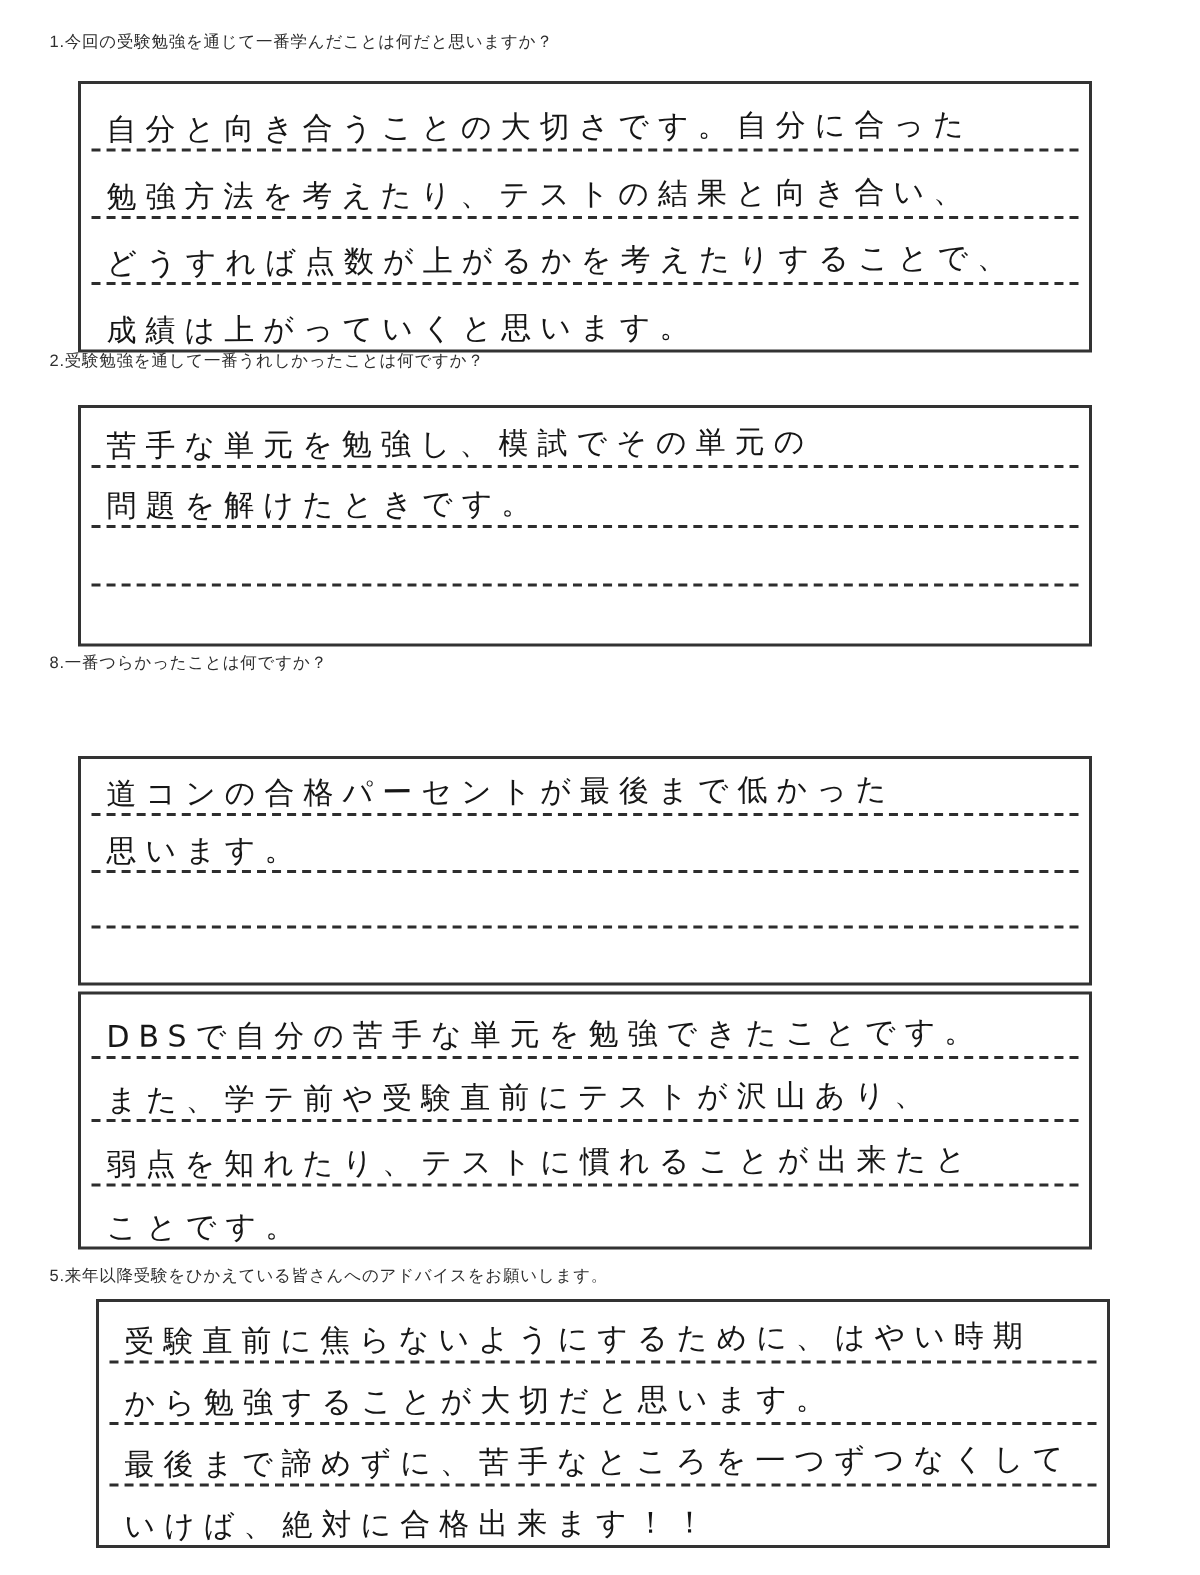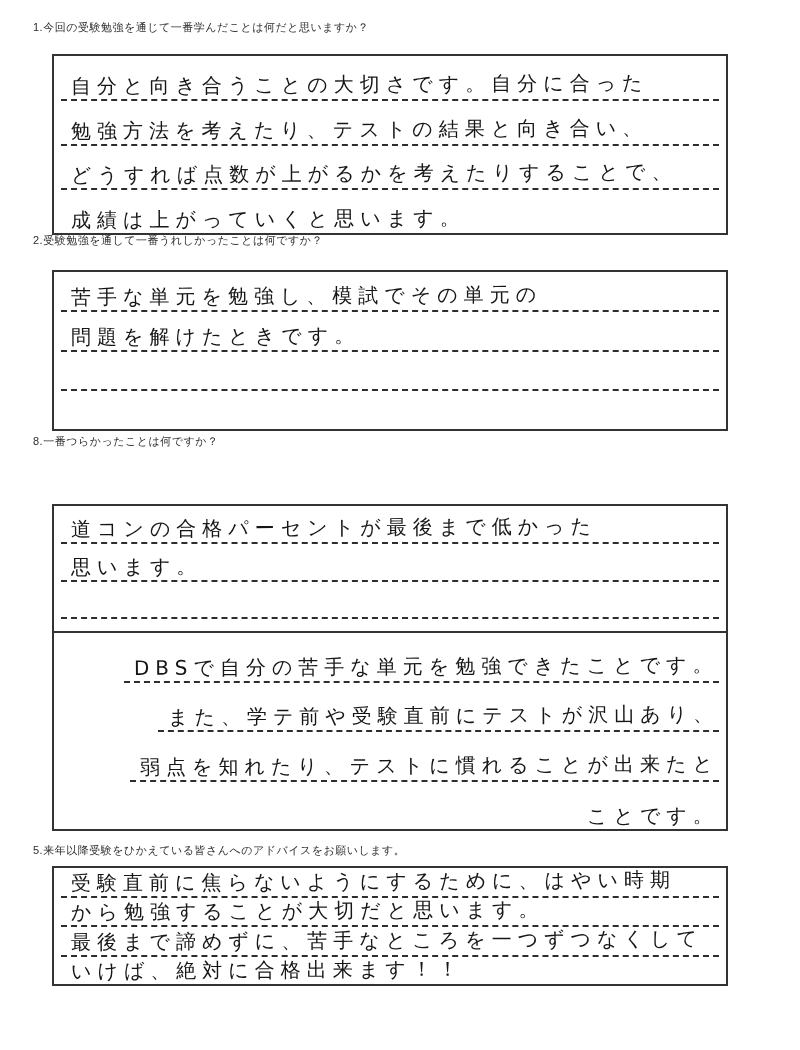--- a/index.html
+++ b/index.html
@@ -58,22 +58,22 @@
   }
   
   .lbl-1 { top: 20px; }
   .lbl-2 { top: 233px; }
   .lbl-3 { top: 434px; }
   .lbl-4 { top: 634px; }
   .lbl-5 { top: 843px; }
   .box-1 { top: 54px;  height: 181px; }
   .box-2 { top: 270px; height: 161px; }
   .box-3 { top: 458px; height: 153px; margin-top: 46px; }
-  .box-4 { top: 631px; height: 200px; align-items: flex-end; }
-  .box-5 { top: 866px; height: 120px; }
+  .box-4 { top: 661px; height: 172px; }
+  .box-5 { top: 866px; height: 166px; margin-left: 12px; }
 </style>
 </head>
 <body>
 
 <div class="page">
 
   <div class="q-label lbl-1">1.今回の受験勉強を通じて一番学んだことは何だと思いますか？</div>
   <div class="answer-box box-1">
     <div class="ans-line">
         <span class="hand">自分と向き合うことの大切さです。自分に合った</span>

